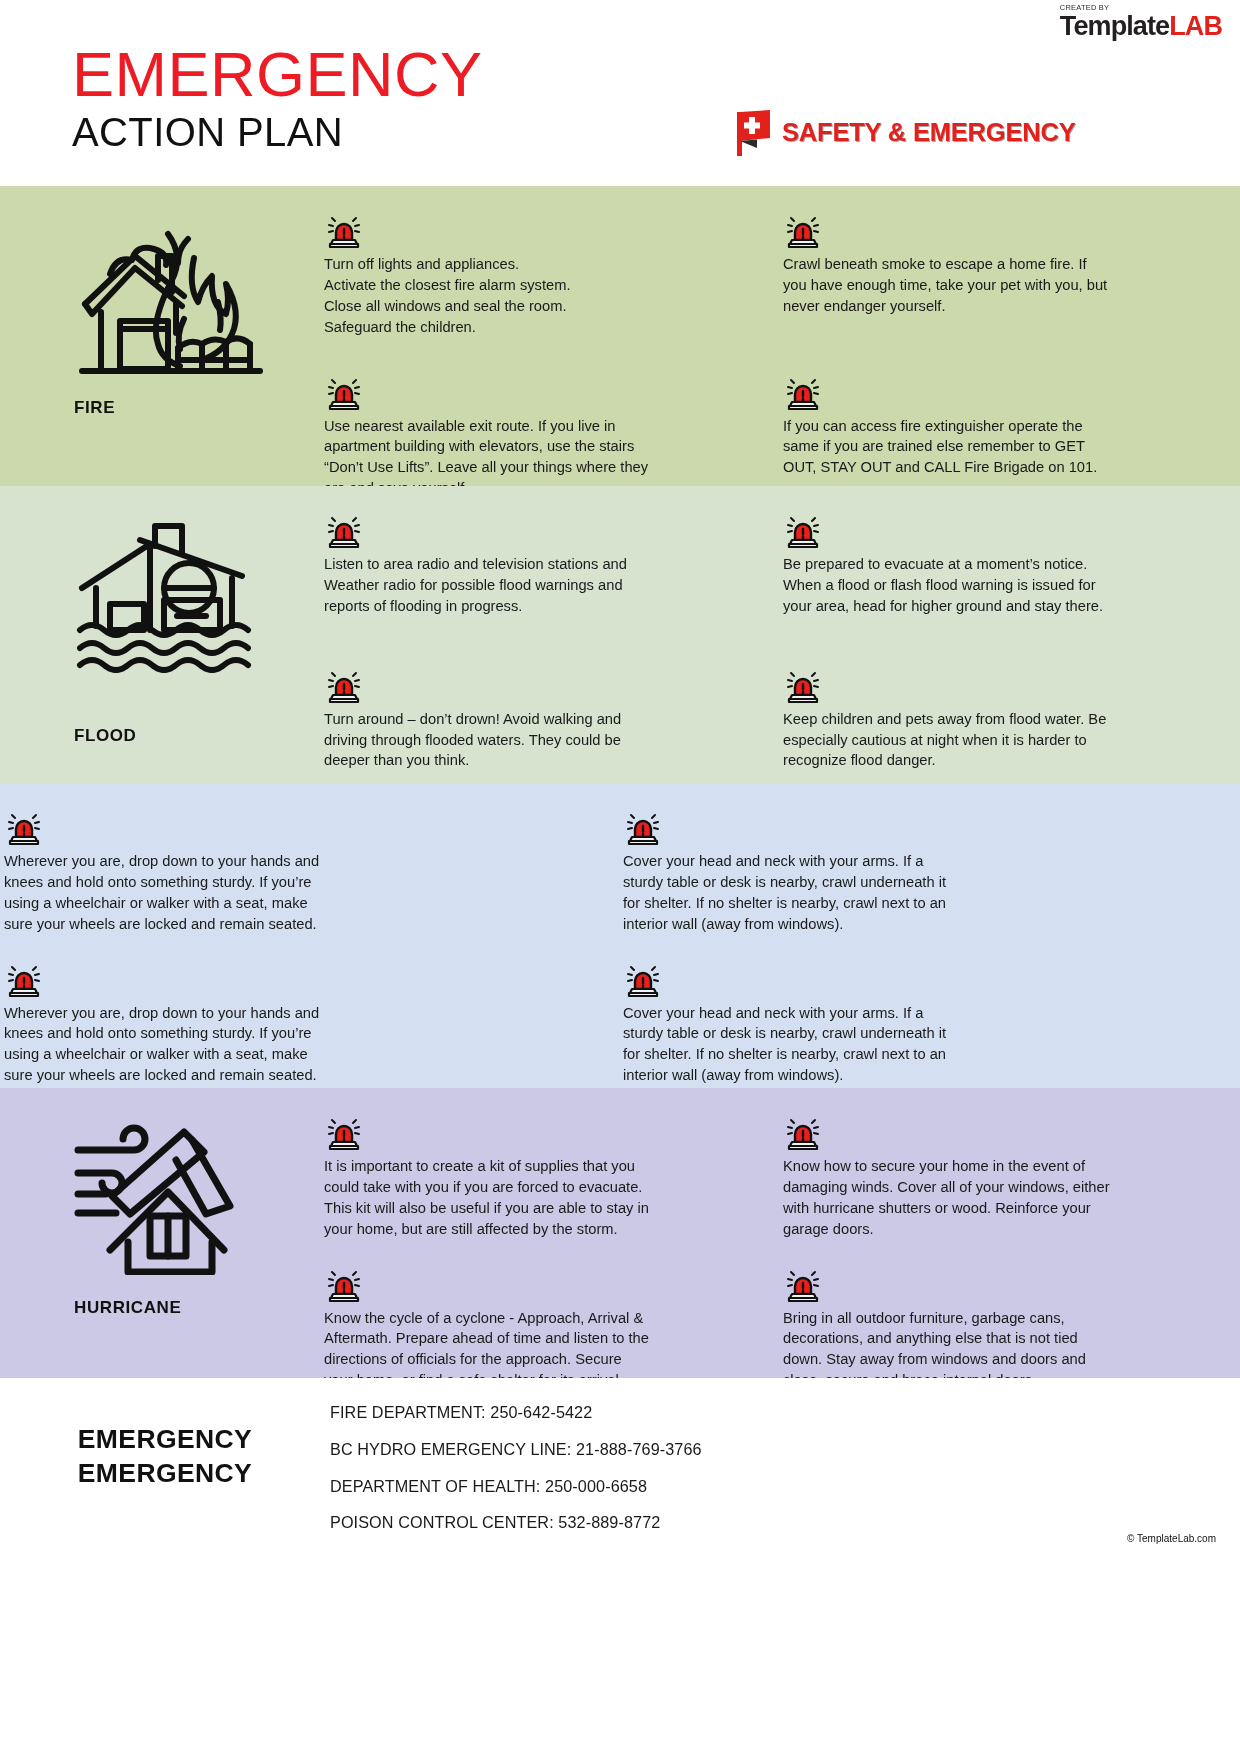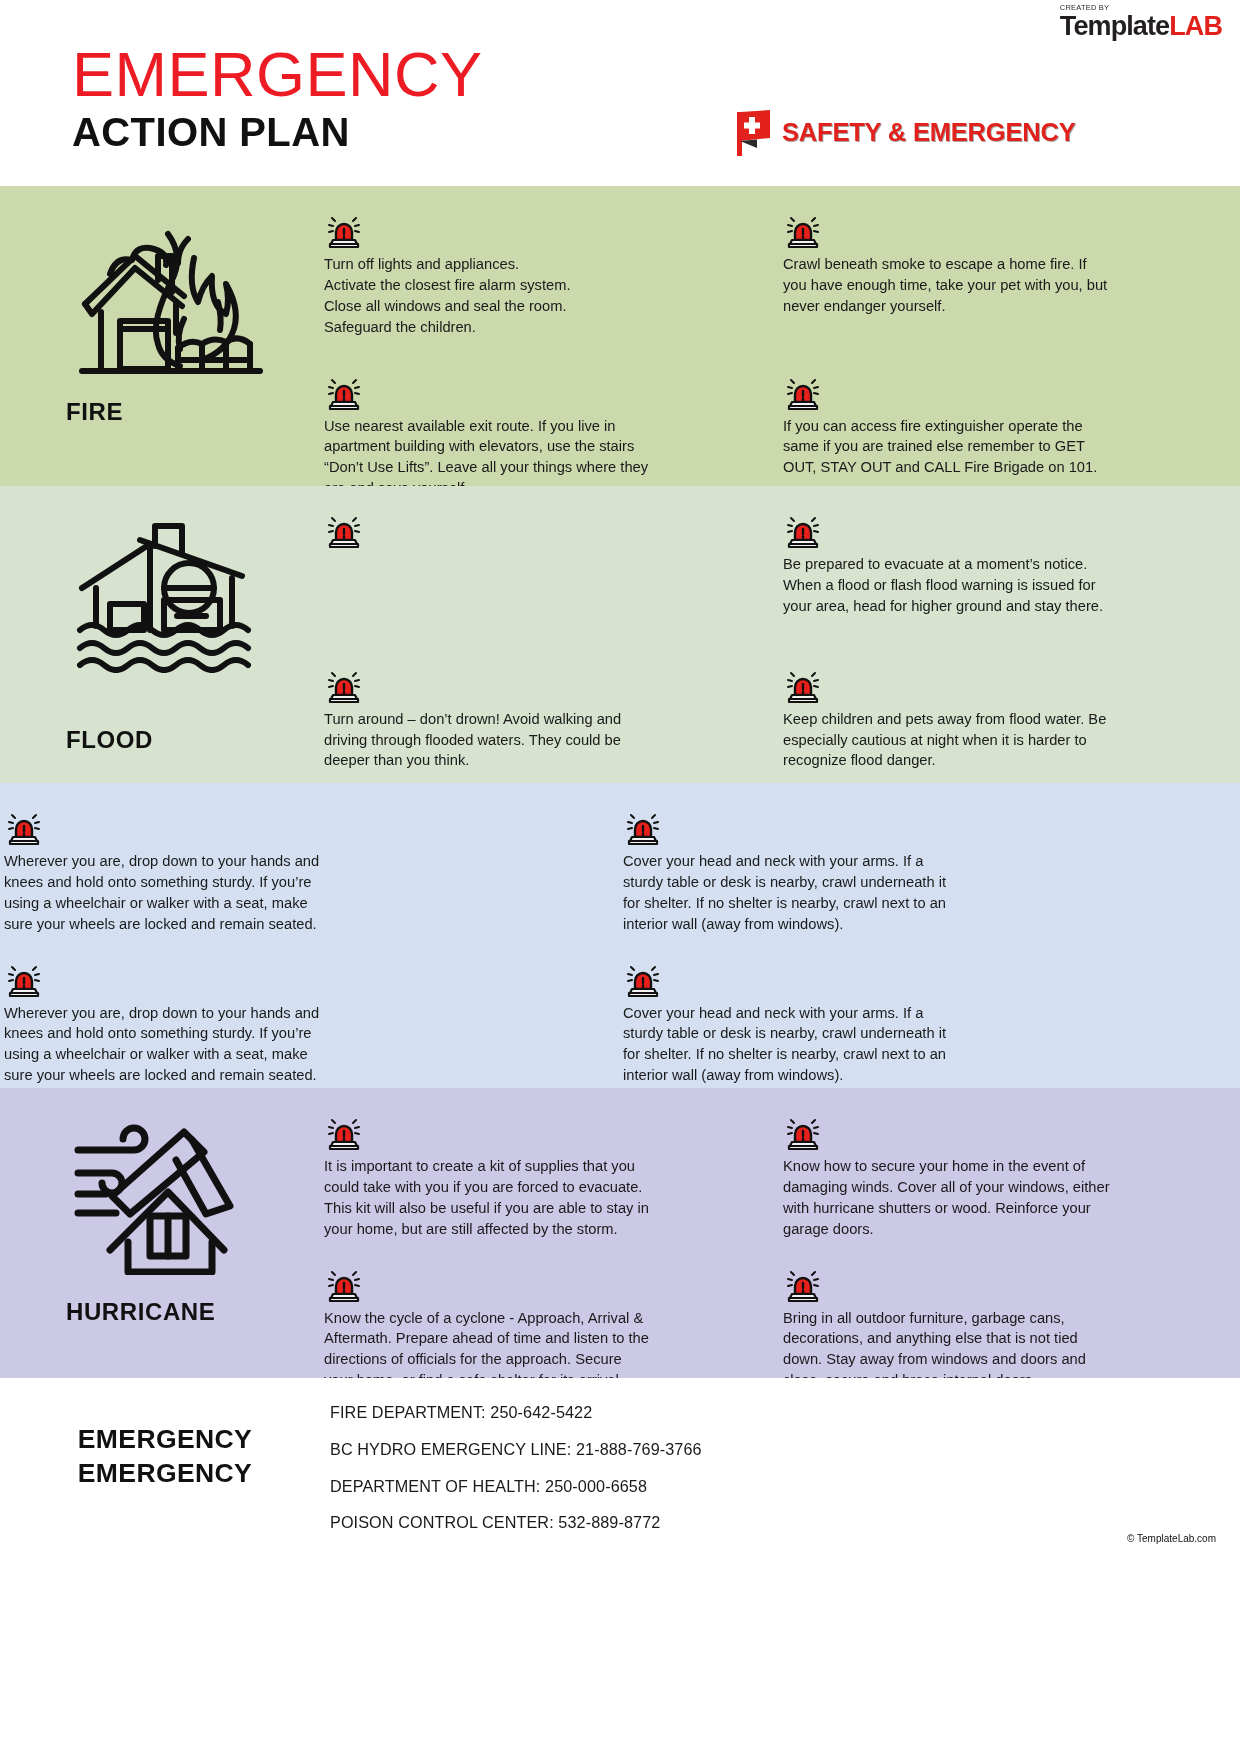--- a/index.html
+++ b/index.html
@@ -57,21 +57,21 @@
   .title-main {
     font-size: 63px;
     font-weight: normal;
     color: #ed1c24;
     letter-spacing: 0.5px;
     line-height: 1.02;
     font-family: "Liberation Sans", sans-serif;
   }
   .title-sub {
     font-size: 40px;
-    font-weight: bold;
+    font-weight: normal;
     color: #111;
     letter-spacing: 0.4px;
     line-height: 1.1;
     margin-top: 4px;
   }
 
   .badge {
     position: absolute;
     left: 735px;
     top: 108px;
@@ -103,22 +103,22 @@
     position: relative;
     flex: 0 0 320px;
   }
   .hazard-art {
     position: absolute;
     left: 72px;
     top: 22px;
   }
   .hazard-label {
     position: absolute;
-    left: 66px;
-    font-size: 24px;
+    left: 74px;
+    font-size: 17px;
     font-weight: bold;
     color: #111;
     letter-spacing: 0.6px;
     white-space: nowrap;
   }
   .sec-fire .hazard-label       { top: 212px; }
   .sec-flood .hazard-label      { top: 210px; margin-top: 30px; }
   .sec-earthquake .hazard-label { top: 216px; }
   .sec-hurricane .hazard-label  { top: 210px; }
 
@@ -329,20 +329,21 @@
         <svg class="siren" width="40" height="40" viewBox="0 0 40 40">
           <g stroke="#111" stroke-width="2" stroke-linecap="round">
             <path d="M8 8 L11 11 M5 15 L9 16 M5 22 L9 21"></path>
             <path d="M32 8 L29 11 M35 15 L31 16 M35 22 L31 21"></path>
           </g>
           <path d="M12 30 V22 a8 8 0 0 1 16 0 v8 Z" fill="#e8201c" stroke="#111" stroke-width="2.4" stroke-linejoin="round"></path>
           <path d="M20 19 v5 M20 26.5 v1.6" stroke="#111" stroke-width="2.4" stroke-linecap="round"></path>
           <path d="M9 30 H31 L33 34 H7 Z" fill="#f2f2f2" stroke="#111" stroke-width="2.2" stroke-linejoin="round"></path>
           <path d="M6 34 H34 V37 H6 Z" fill="#f2f2f2" stroke="#111" stroke-width="2.2" stroke-linejoin="round"></path>
         </svg>
+        <div class="tip-body">Listen to area radio and television stations and Weather radio for possible flood warnings and reports of flooding in progress.</div>
       </div>
       <div class="tip">
         <svg class="siren" width="40" height="40" viewBox="0 0 40 40">
           <g stroke="#111" stroke-width="2" stroke-linecap="round">
             <path d="M8 8 L11 11 M5 15 L9 16 M5 22 L9 21"></path>
             <path d="M32 8 L29 11 M35 15 L31 16 M35 22 L31 21"></path>
           </g>
           <path d="M12 30 V22 a8 8 0 0 1 16 0 v8 Z" fill="#e8201c" stroke="#111" stroke-width="2.4" stroke-linejoin="round"></path>
           <path d="M20 19 v5 M20 26.5 v1.6" stroke="#111" stroke-width="2.4" stroke-linecap="round"></path>
           <path d="M9 30 H31 L33 34 H7 Z" fill="#f2f2f2" stroke="#111" stroke-width="2.2" stroke-linejoin="round"></path>

